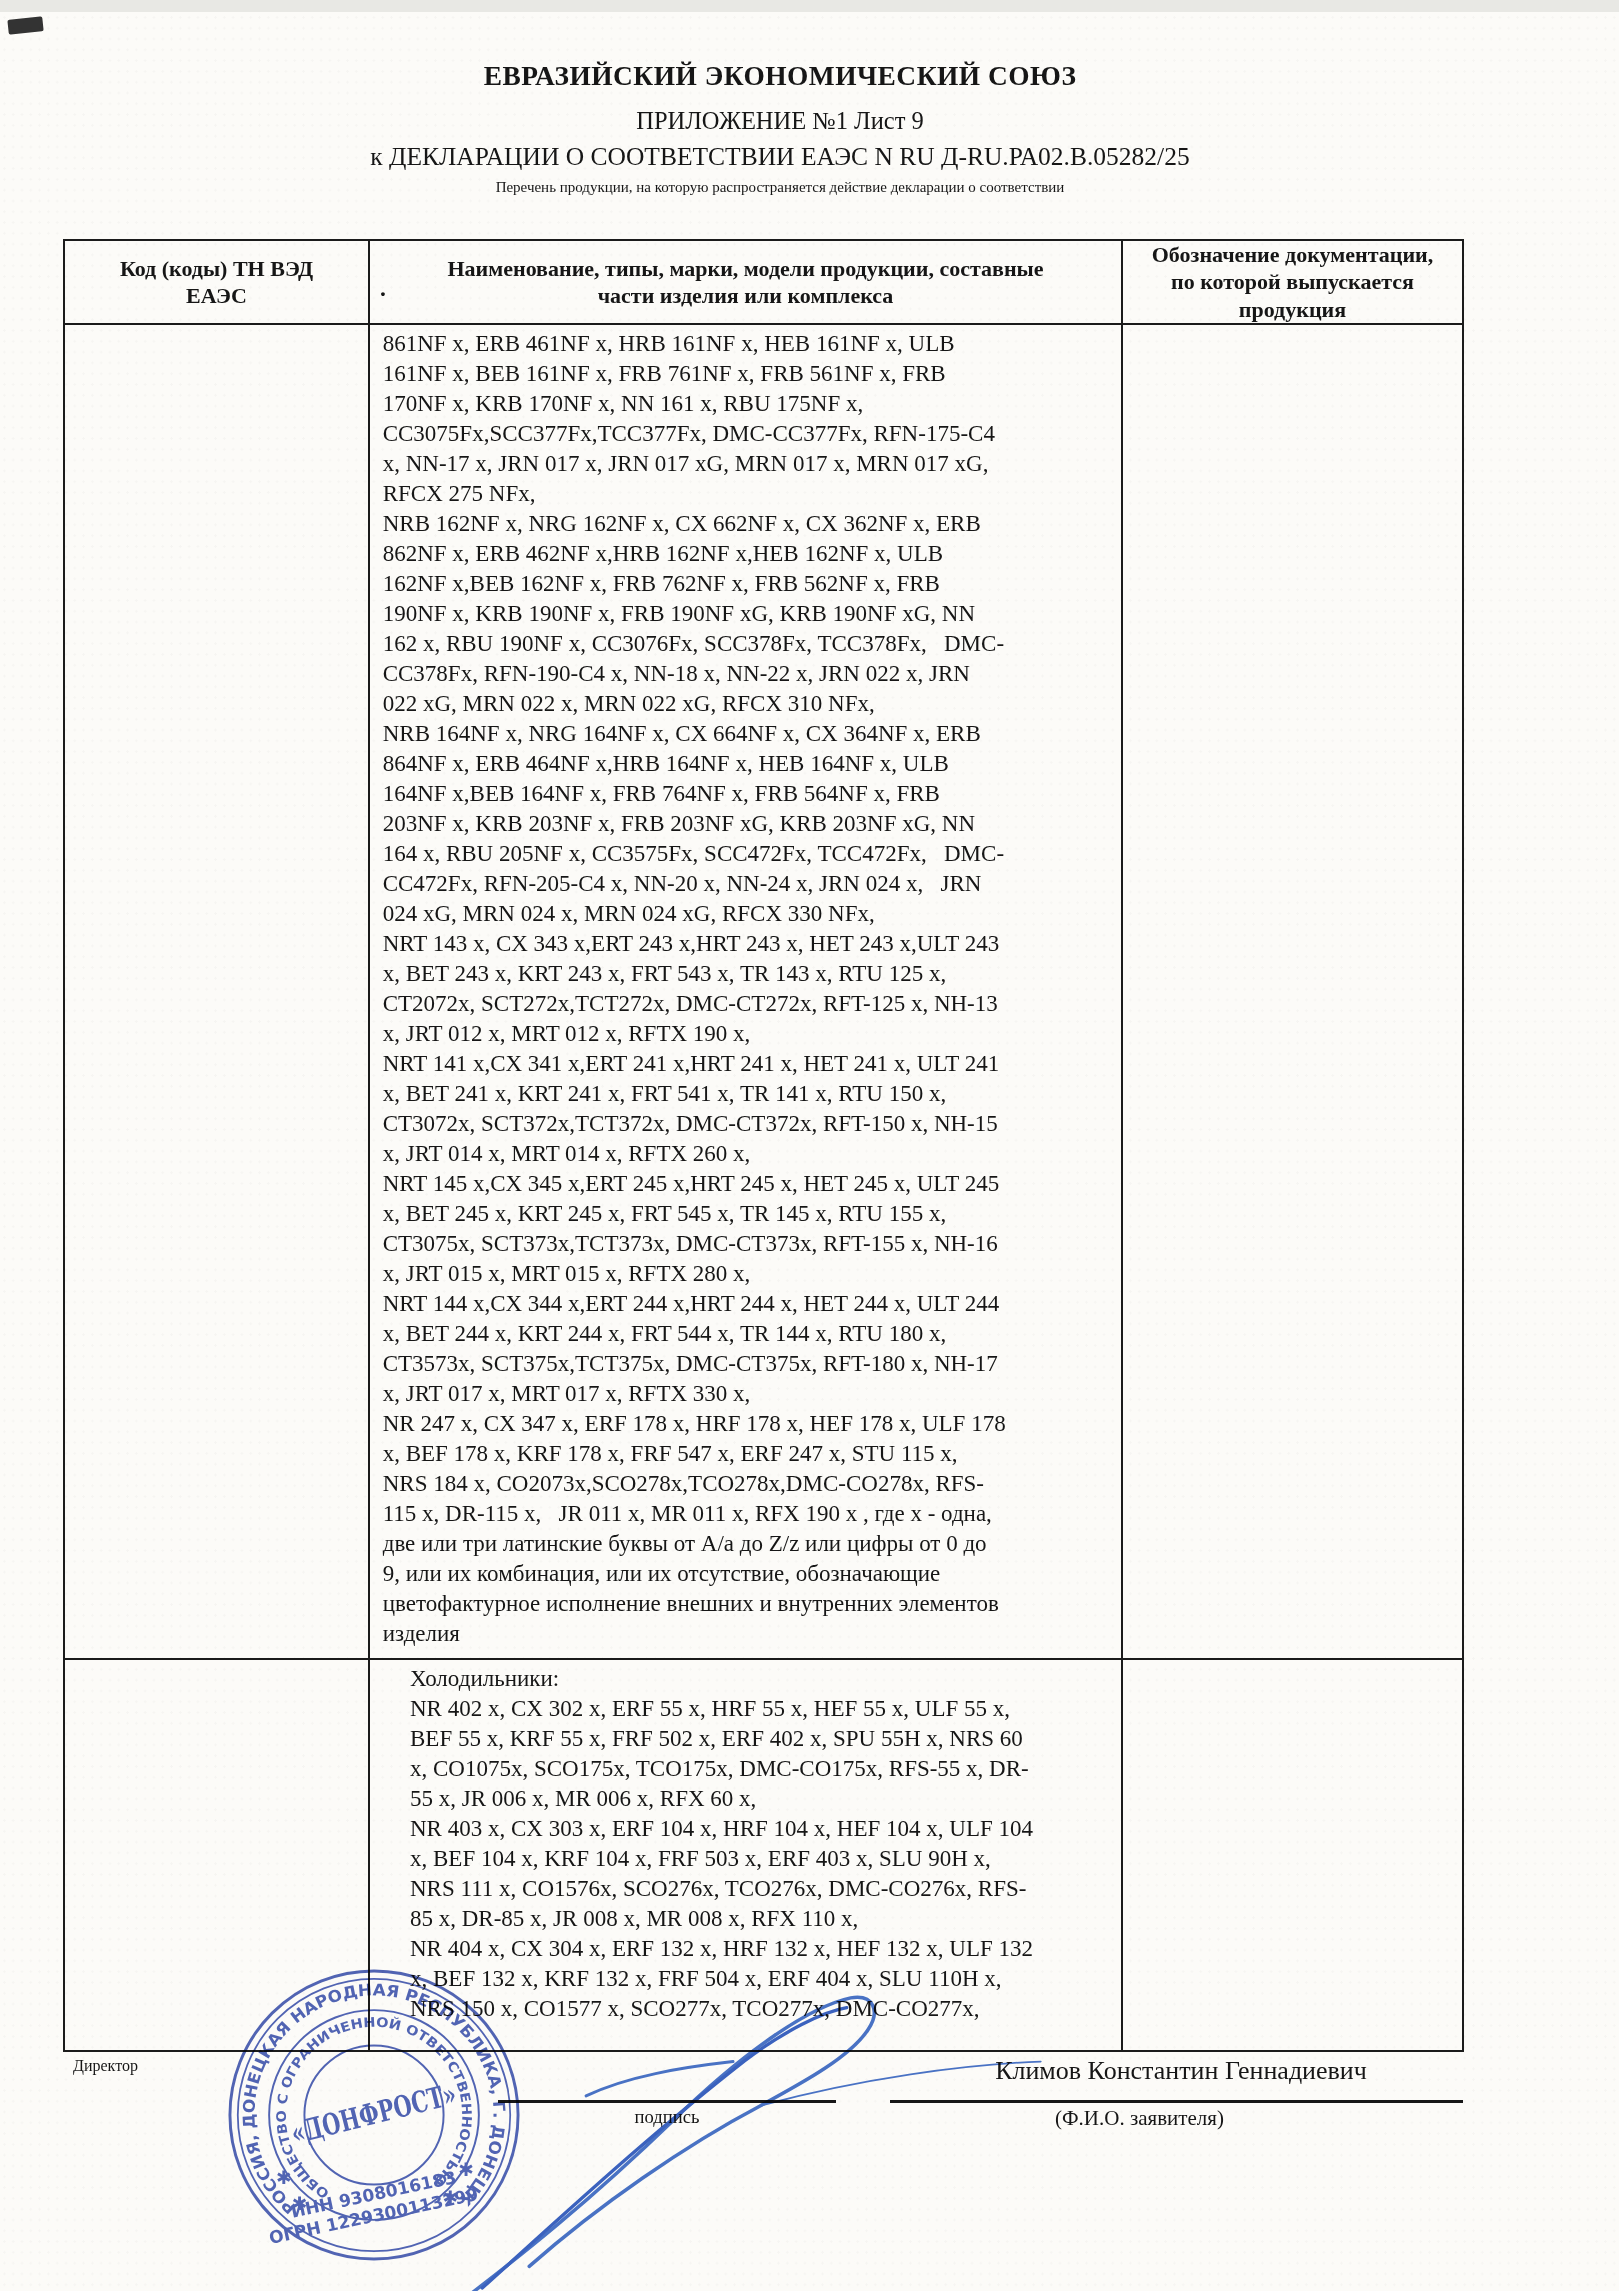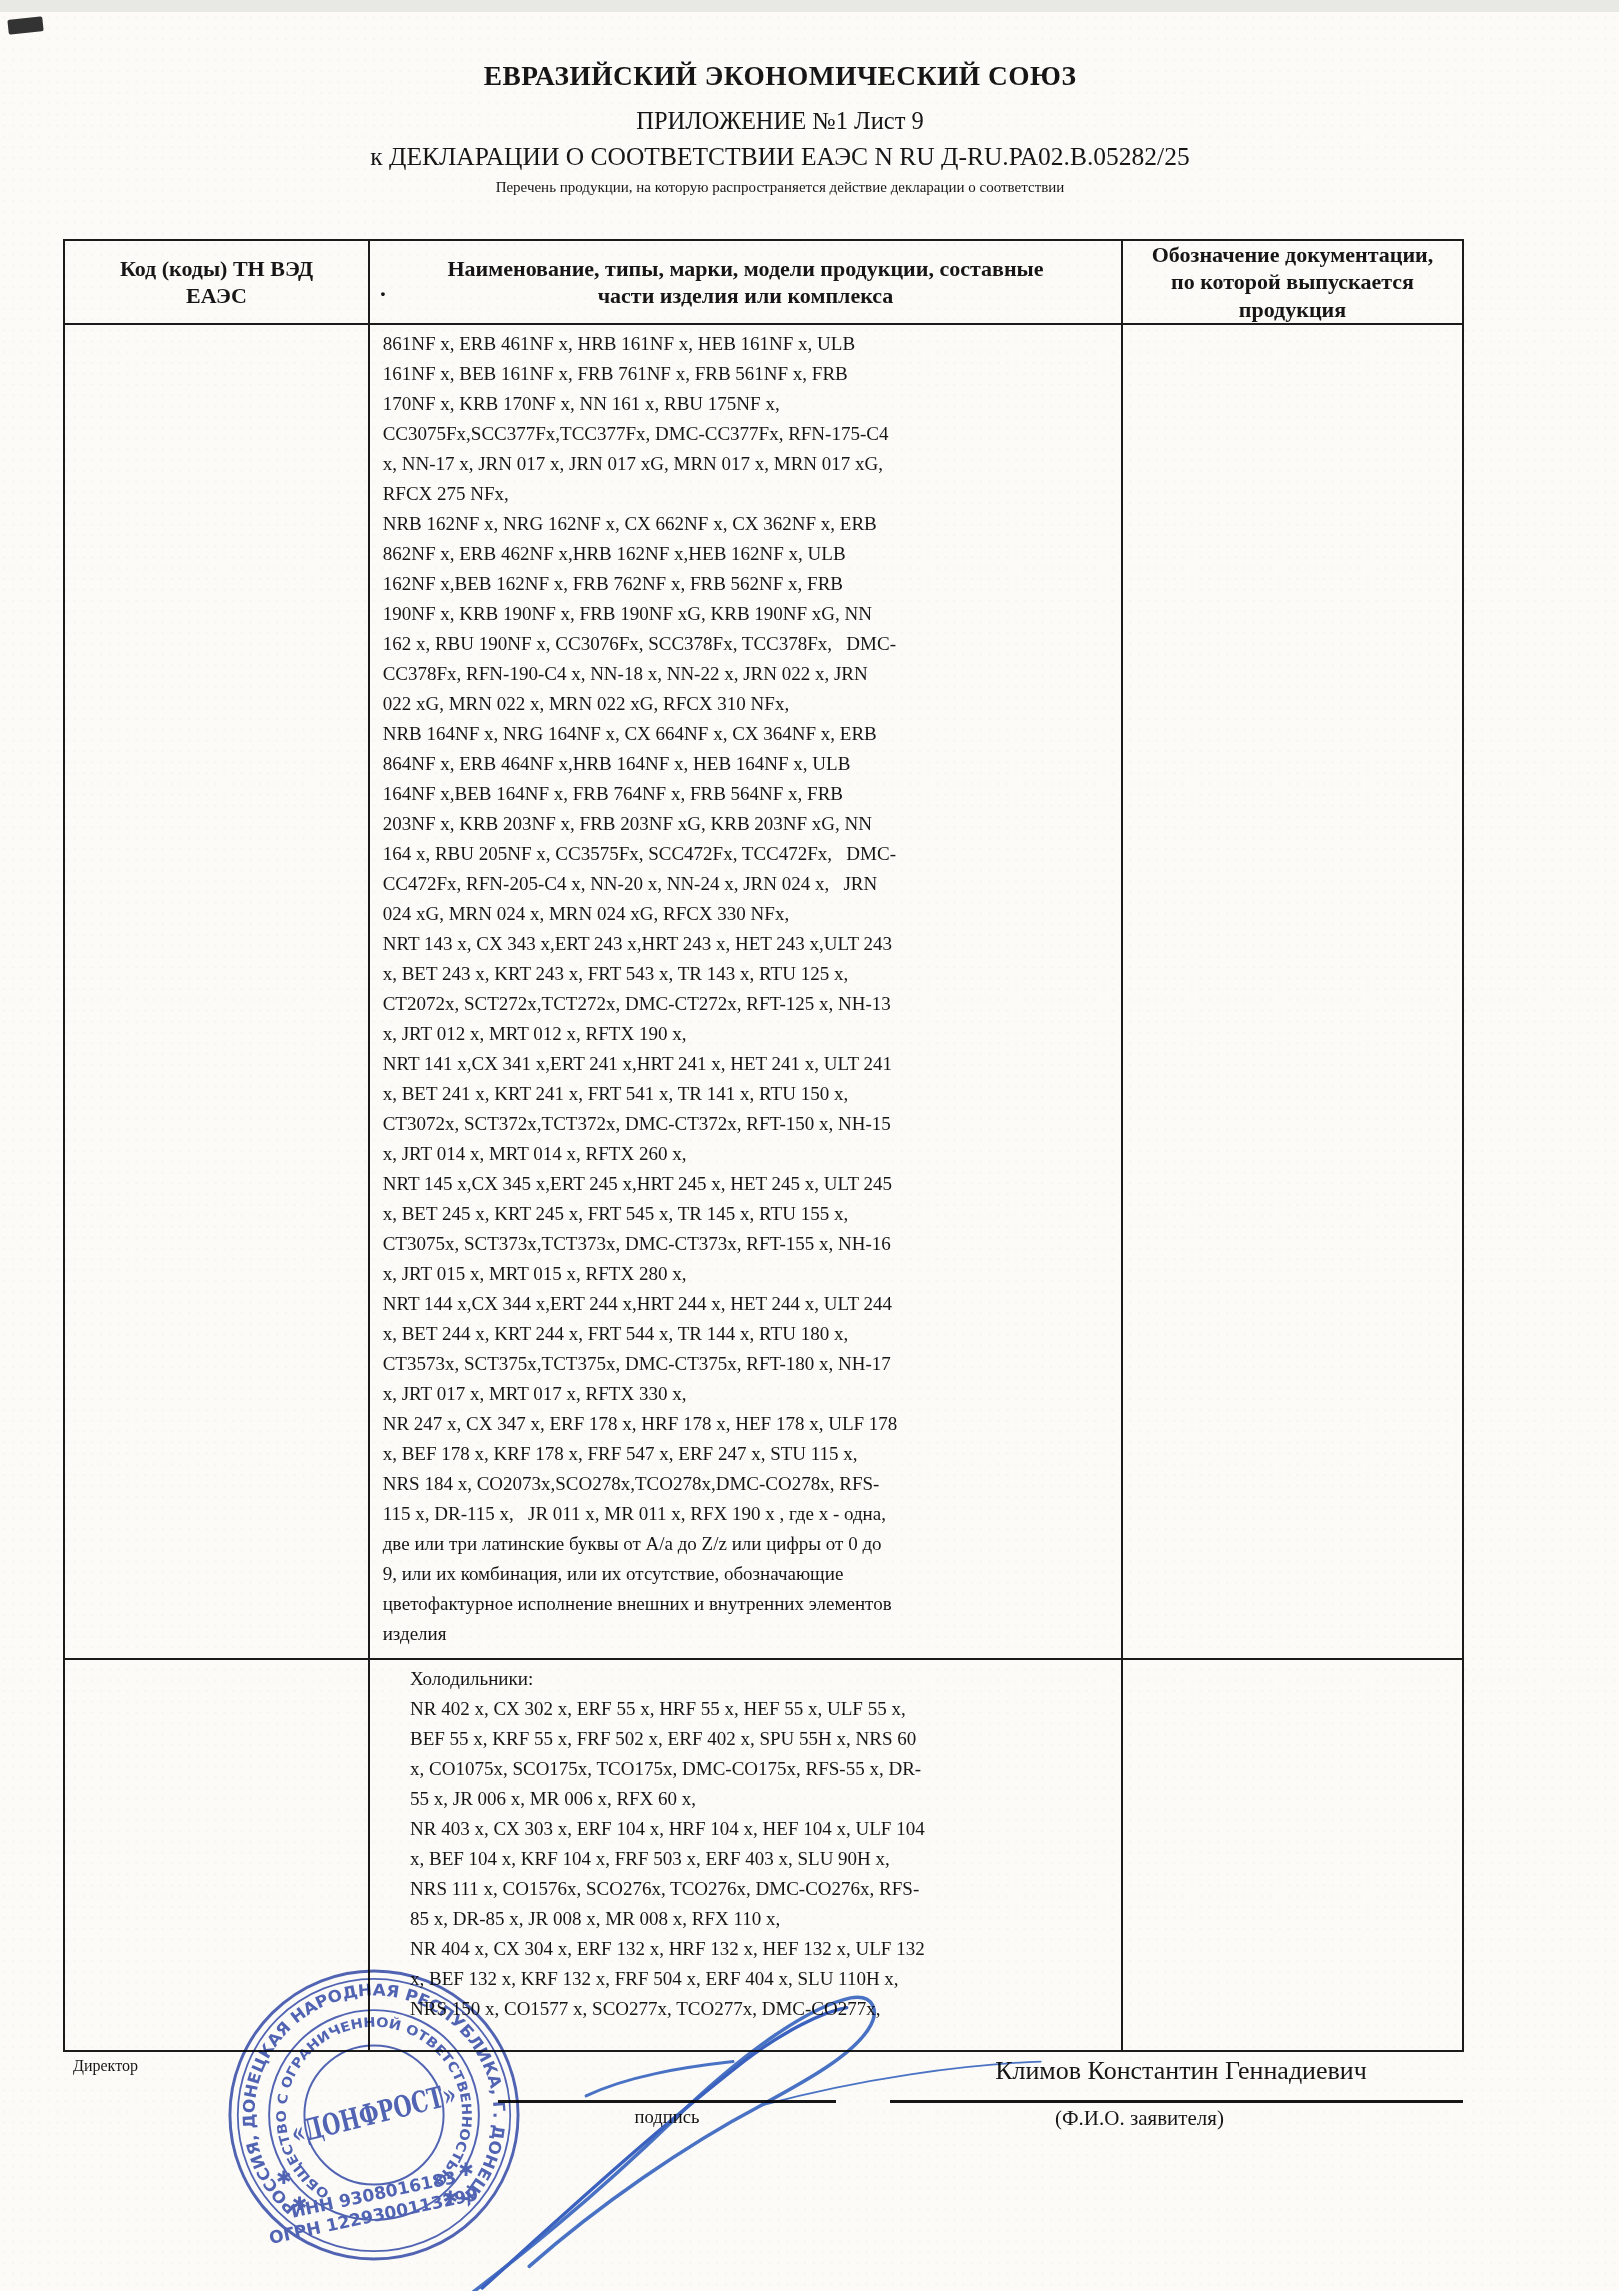--- a/index.html
+++ b/index.html
@@ -24,21 +24,21 @@
   
   table.doc-table { position:absolute; left:63px; top:227px; width:1399px;
     border-collapse:collapse; table-layout:fixed; border:2.9px solid #1b1b1b; }
   .doc-table th, .doc-table td { border:2px solid #1b1b1b; vertical-align:top; }
   .doc-table thead th { height:80px; vertical-align:middle; text-align:center;
     font-weight:bold; font-size:22px; line-height:27.4px; white-space:pre-line;
     border-bottom:2.9px solid #1b1b1b; padding:0 5.9px; }
   tr.row-first td { height:1329px; }
   tr.row-second td { height:386px;padding-left:40px; }
   tr.row-first td { border-bottom:2.9px solid #1b1b1b; }
-  td.models { font-size:19px; line-height:30px; white-space:pre-wrap;
+  td.models { font-size:23px; line-height:30px; white-space:pre-wrap;
     padding:3.9px 7.8px 0 12.7px; }
   .stray-dot { position:absolute; left:380px; top:263px; font-size:23.5px; font-weight:bold; }
 
   
   .director-label { position:absolute; left:73px; top:2045px; font-size:16px;text-align:center; }
   .sig-line { position:absolute; left:498px; top:2088px; width:338px; height:2.9px; background:#171717; }
   .sig-caption { position:absolute; left:498px; top:2094px; width:338px; text-align:center; font-size:18.6px; }
   .name-text { position:absolute; left:887px; top:2044px; width:588px; text-align:center; font-size:26px; }
   .name-line { position:absolute; left:890px; top:2088px; width:573px; height:2.9px; background:#171717; }
   .name-caption { position:absolute; left:853px; top:2094px; width:573px; text-align:center; font-size:21px; }

